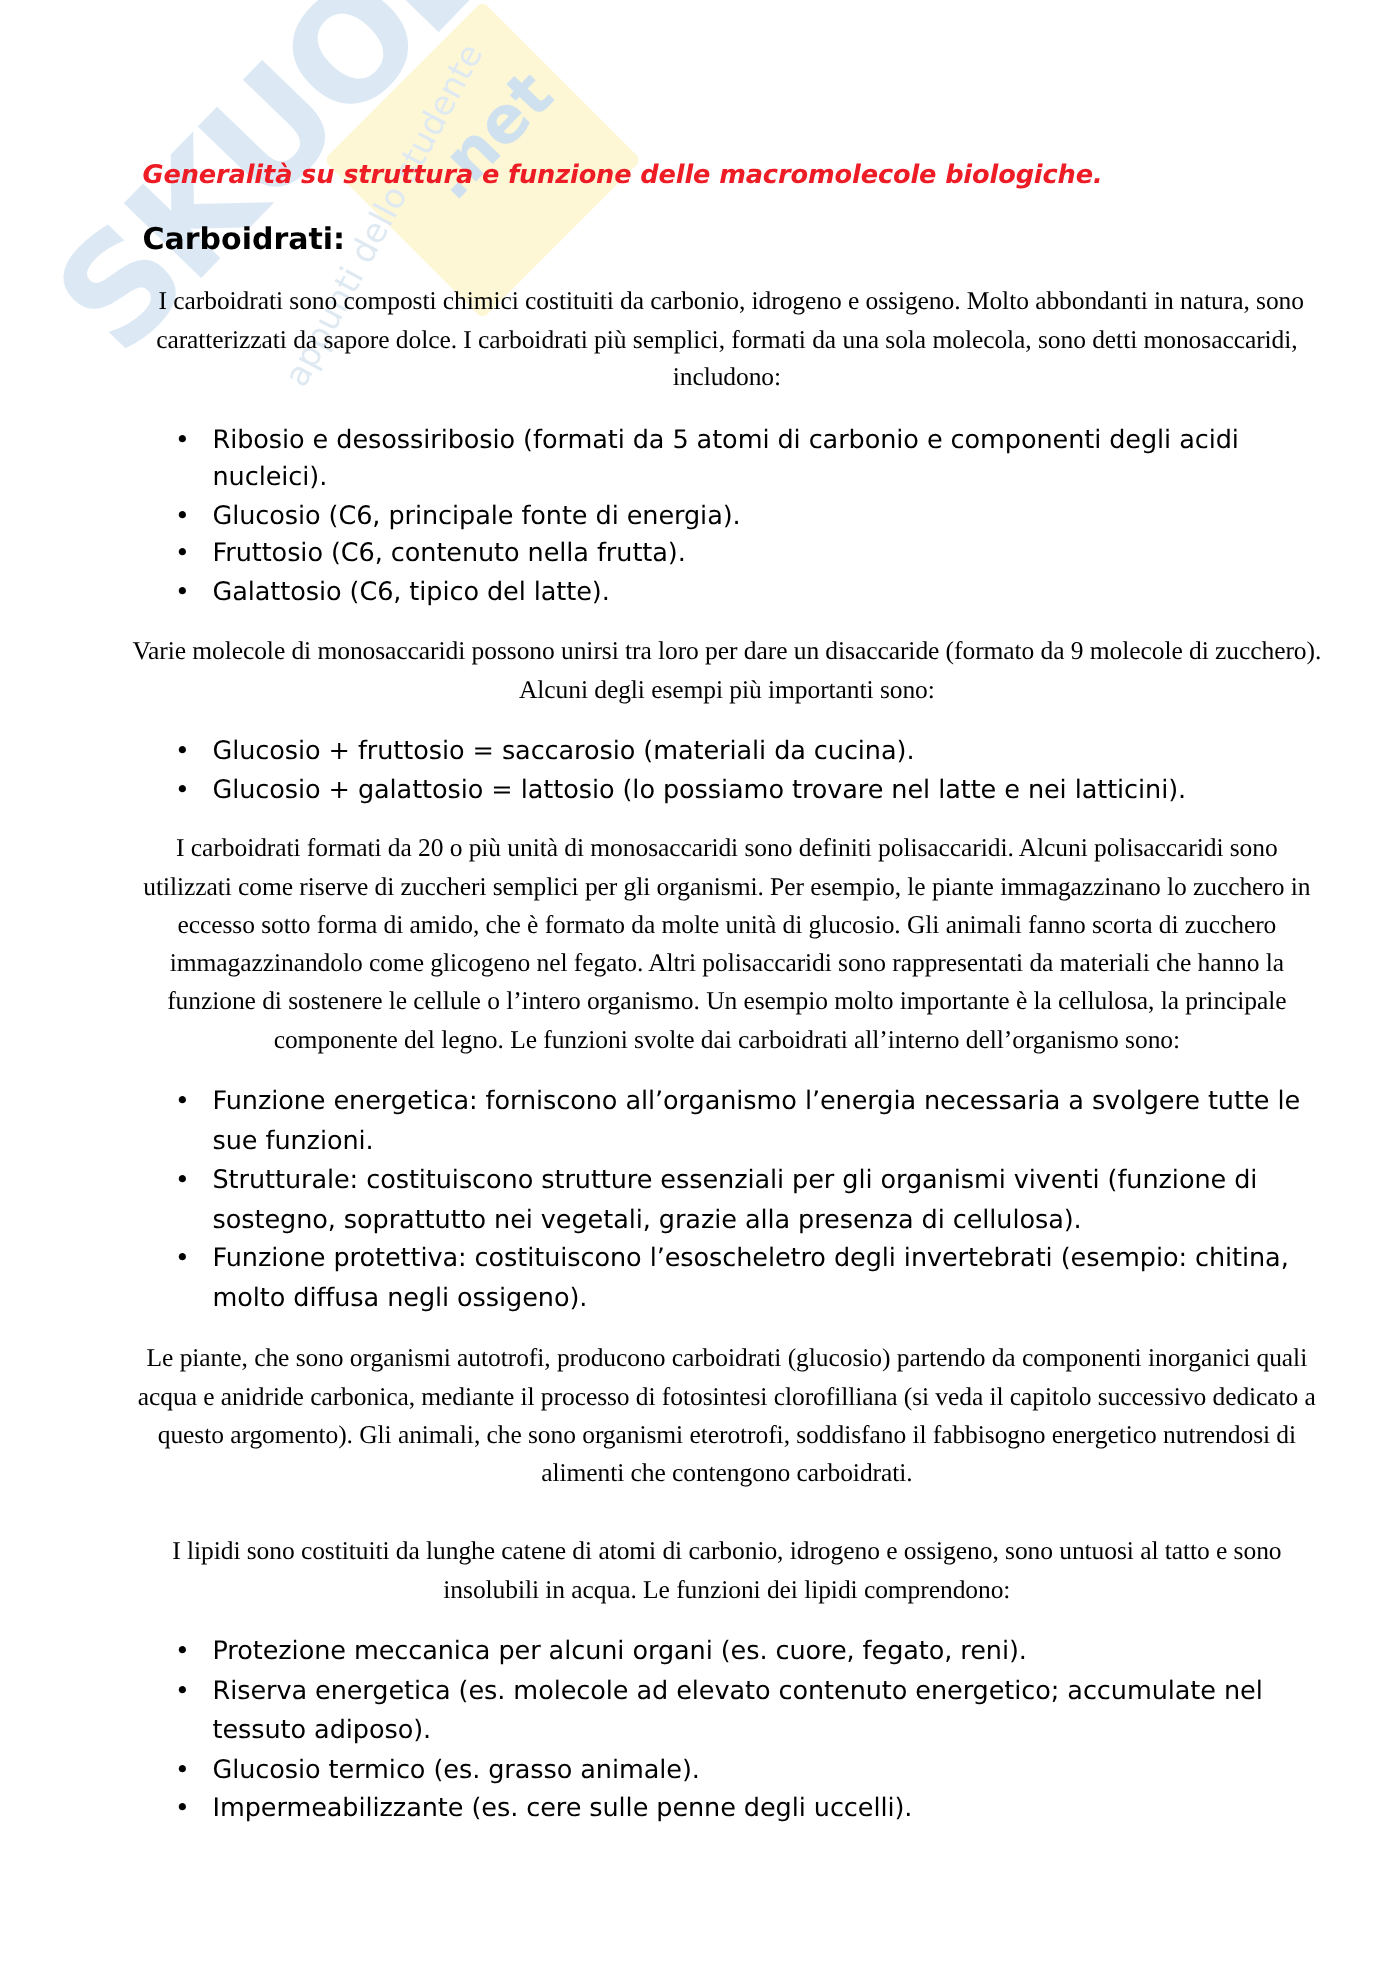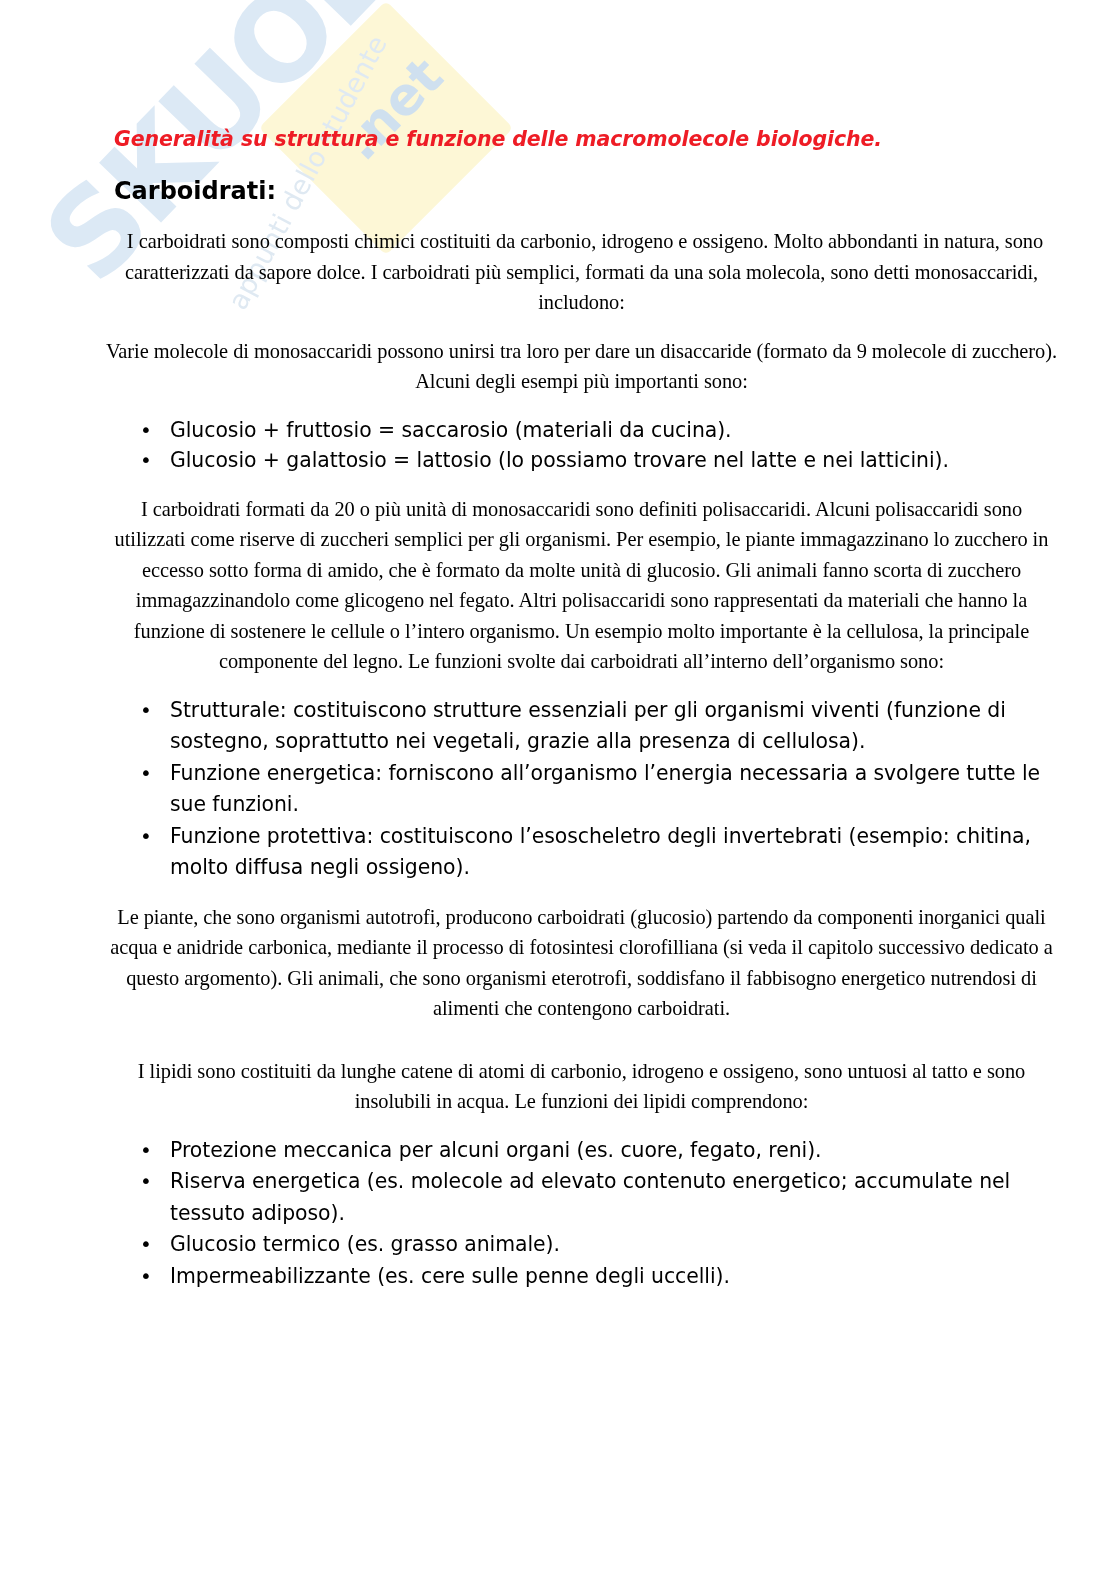--- a/index.html
+++ b/index.html
@@ -152,33 +152,39 @@
 </div>
 
 <div id="page">
 
   <h1 class="doc-title">Generalità su struttura e funzione delle macromolecole biologiche.</h1>
 
   <h2 class="section-heading">Carboidrati:</h2>
 
   <p class="body indent-first">I carboidrati sono composti chimici costituiti da carbonio, idrogeno e ossigeno. Molto abbondanti in natura, sono caratterizzati da sapore dolce. I carboidrati più semplici, formati da una sola molecola, sono detti monosaccaridi, includono:</p>
 
+  <ul class="bullets">
+    <li>Ribosio e desossiribosio (formati da 5 atomi di carbonio e componenti degli acidi nucleici).</li>
+    <li>Glucosio (C6, principale fonte di energia).</li>
+    <li>Fruttosio (C6, contenuto nella frutta).</li>
+    <li>Galattosio (C6, tipico del latte).</li>
+  </ul>
 
   <p class="body">Varie molecole di monosaccaridi possono unirsi tra loro per dare un disaccaride (formato da 9 molecole di zucchero). Alcuni degli esempi più importanti sono:</p>
 
   <ul class="bullets">
     <li>Glucosio + fruttosio = saccarosio (materiali da cucina).</li>
     <li>Glucosio + galattosio = lattosio (lo possiamo trovare nel latte e nei latticini).</li>
   </ul>
 
   <p class="body">I carboidrati formati da 20 o più unità di monosaccaridi sono definiti polisaccaridi. Alcuni polisaccaridi sono utilizzati come riserve di zuccheri semplici per gli organismi. Per esempio, le piante immagazzinano lo zucchero in eccesso sotto forma di amido, che è formato da molte unità di glucosio. Gli animali fanno scorta di zucchero immagazzinandolo come glicogeno nel fegato. Altri polisaccaridi sono rappresentati da materiali che hanno la funzione di sostenere le cellule o l’intero organismo. Un esempio molto importante è la cellulosa, la principale componente del legno. Le funzioni svolte dai carboidrati all’interno dell’organismo sono:</p>
 
   <ul class="bullets loose">
+    <li>Funzione energetica: forniscono all’organismo l’energia necessaria a svolgere tutte le sue funzioni.</li>
     <li>Strutturale: costituiscono strutture essenziali per gli organismi viventi (funzione di sostegno, soprattutto nei vegetali, grazie alla presenza di cellulosa).</li>
-    <li>Funzione energetica: forniscono all’organismo l’energia necessaria a svolgere tutte le sue funzioni.</li>
     <li>Funzione protettiva: costituiscono l’esoscheletro degli invertebrati (esempio: chitina, molto diffusa negli ossigeno).</li>
   </ul>
 
   <p class="body">Le piante, che sono organismi autotrofi, producono carboidrati (glucosio) partendo da componenti inorganici quali acqua e anidride carbonica, mediante il processo di fotosintesi clorofilliana (si veda il capitolo successivo dedicato a questo argomento). Gli animali, che sono organismi eterotrofi, soddisfano il fabbisogno energetico nutrendosi di alimenti che contengono carboidrati.</p>
 
   <div class="gap-md"></div>
 
 
   <p class="body">I lipidi sono costituiti da lunghe catene di atomi di carbonio, idrogeno e ossigeno, sono untuosi al tatto e sono insolubili in acqua. Le funzioni dei lipidi comprendono:</p>
 

